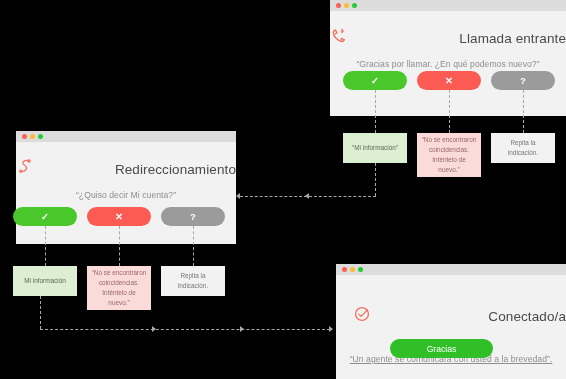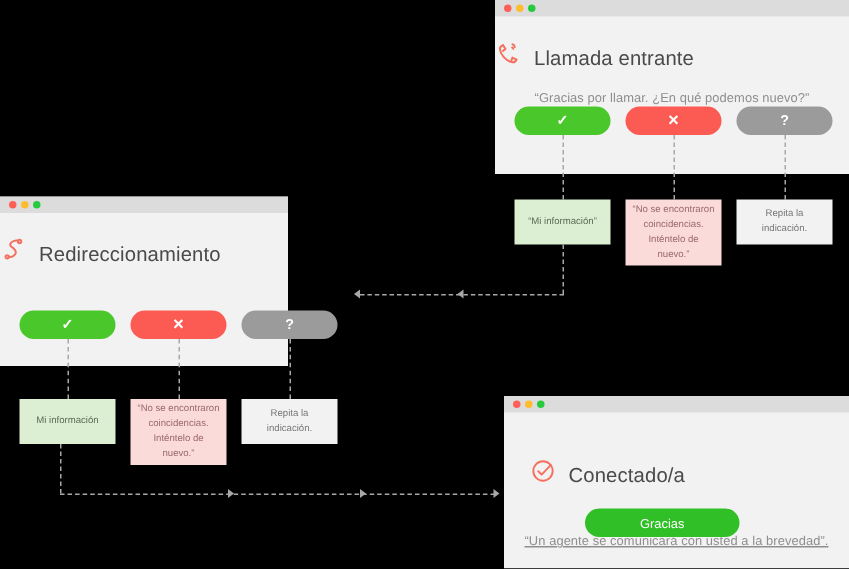--- a/index.html
+++ b/index.html
@@ -17,21 +17,21 @@
     position: absolute; left: 0; top: 0; width: 100%; height: 11px;
     background: #dcdcdc; display: flex; align-items: center; gap: 3px; padding-left: 6px;
   }
   .dot { width: 5px; height: 5px; border-radius: 50%; }
   .dot.red { background: #ff5f56; }
   .dot.yellow { background: #ffbd2e; }
   .dot.green { background: #27c93f; }
 
   .panel-body { position: absolute; left: 0; top: 11px; width: 100%; bottom: 0; }
 
-  .hdr { display: flex; align-items: center; justify-content: flex-start; gap: 8px; }
+  .hdr { display: flex; align-items: center; justify-content: space-between; gap: 8px; }
   .hdr-title { font-size: 13.5px; color: #4a4a4a; letter-spacing: .1px; }
   .hdr-icon { display: block; }
 
   .subtitle {
     text-align: center; font-size: 8.6px; color: #8e8e8e; letter-spacing: .05px;
   }
 
   
   .btnrow { position: absolute; display: flex; }
   .pill {
@@ -116,37 +116,38 @@
 
   <div class="note green" style="left:343px; top:133px; width:64px; height:30px;">“Mi información”</div>
   <div class="note red" style="left:417px; top:133px; width:64px; height:44px;">“No se encontraron coincidencias. Inténtelo de nuevo.”</div>
   <div class="note gray" style="left:491px; top:133px; width:64px; height:30px;">Repita la indicación.</div>
 
   <div class="vline" style="left:375px; top:163px; height:33px;"></div>
   <div class="hline" style="left:240px; top:196px; width:136px;"></div>
   <div class="arrow left" style="left:236px; top:193px;"></div>
   <div class="arrow left" style="left:305px; top:193px;"></div>
 
-  <div class="panel" style="left:0px; top:131px; width:192px; height:113px;">
+  <div class="panel" style="left:16px; top:131px; width:220px; height:113px;">
     <div class="titlebar">
       <span class="dot red"></span>
       <span class="dot yellow"></span>
       <span class="dot green"></span>
     </div>
     <div class="panel-body">
       <div class="hdr" style="margin-top:16px;">
         <span class="hdr-icon">
           <svg width="18" height="18" viewBox="0 0 24 24" fill="none" stroke="#f4715f" stroke-width="1.7" stroke-linecap="round" stroke-linejoin="round">
             <path d="M16.5 4.5 C16.5 3 14.5 2.6 12 3.6 C9 4.8 8 7.2 10.3 8.8 C13 10.7 15.2 12.6 13.6 15.2 C12.3 17.3 9.5 18 7.4 17.6"></path>
             <circle cx="17.4" cy="4" r="1.5"></circle>
             <circle cx="6.4" cy="17.6" r="1.5"></circle>
           </svg>
         </span>
         <span class="hdr-title">Redireccionamiento</span>
       </div>
+      <div class="subtitle" style="margin-top:10px;">“¿Quiso decir Mi cuenta?”</div>
     </div>
   </div>
 
   <div class="btnrow" style="left:13px; top:207px; width:212px; gap:10px;">
     <div class="pill yes" style="width:64px;">
       <span class="glyph">✓</span>
     </div>
     <div class="pill no" style="width:64px;">
       <span class="glyph">✕</span>
     </div>

